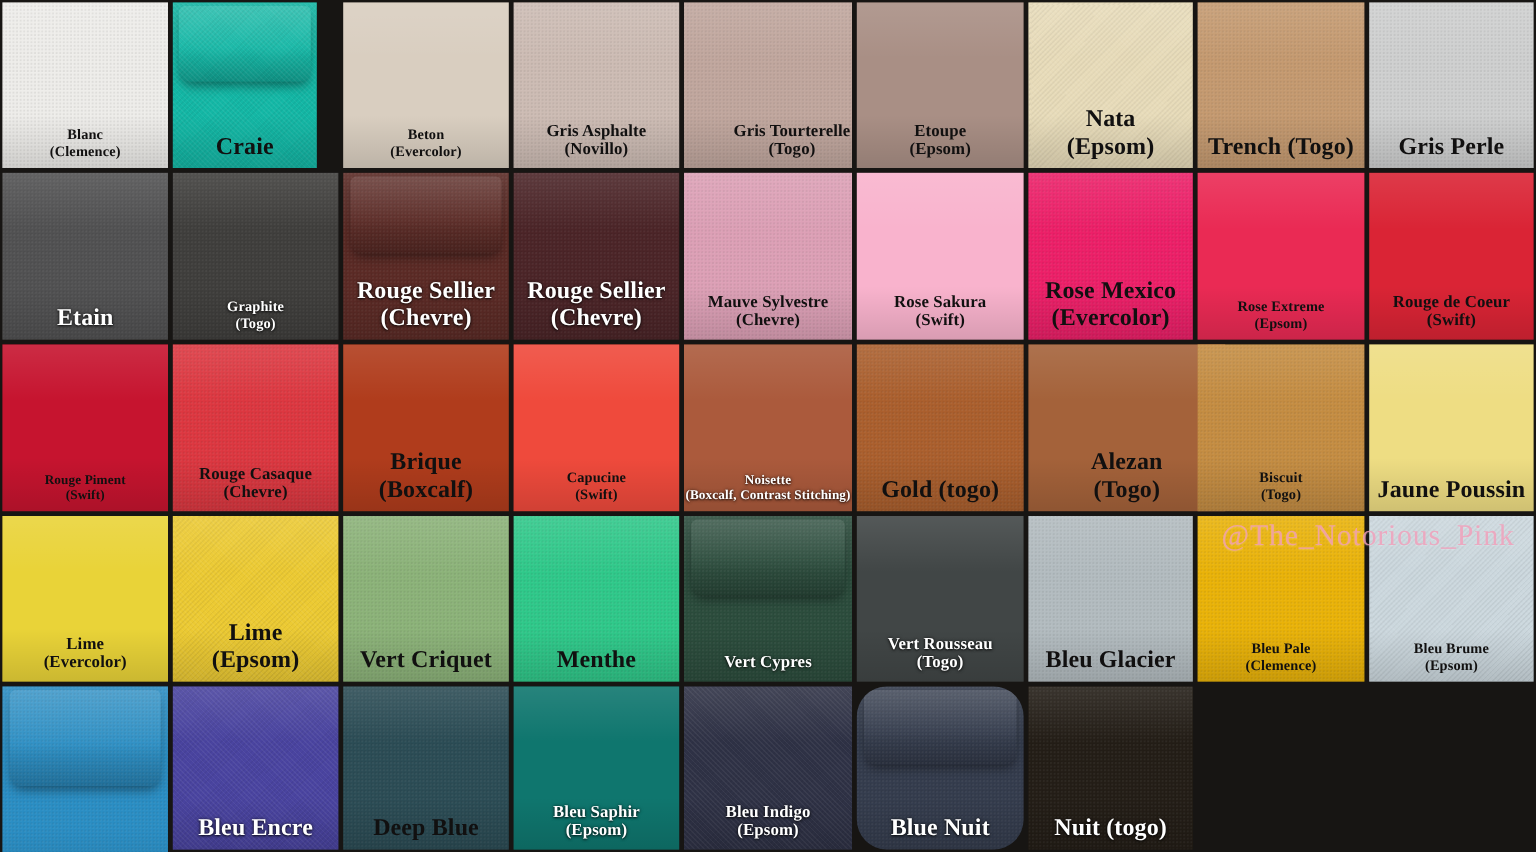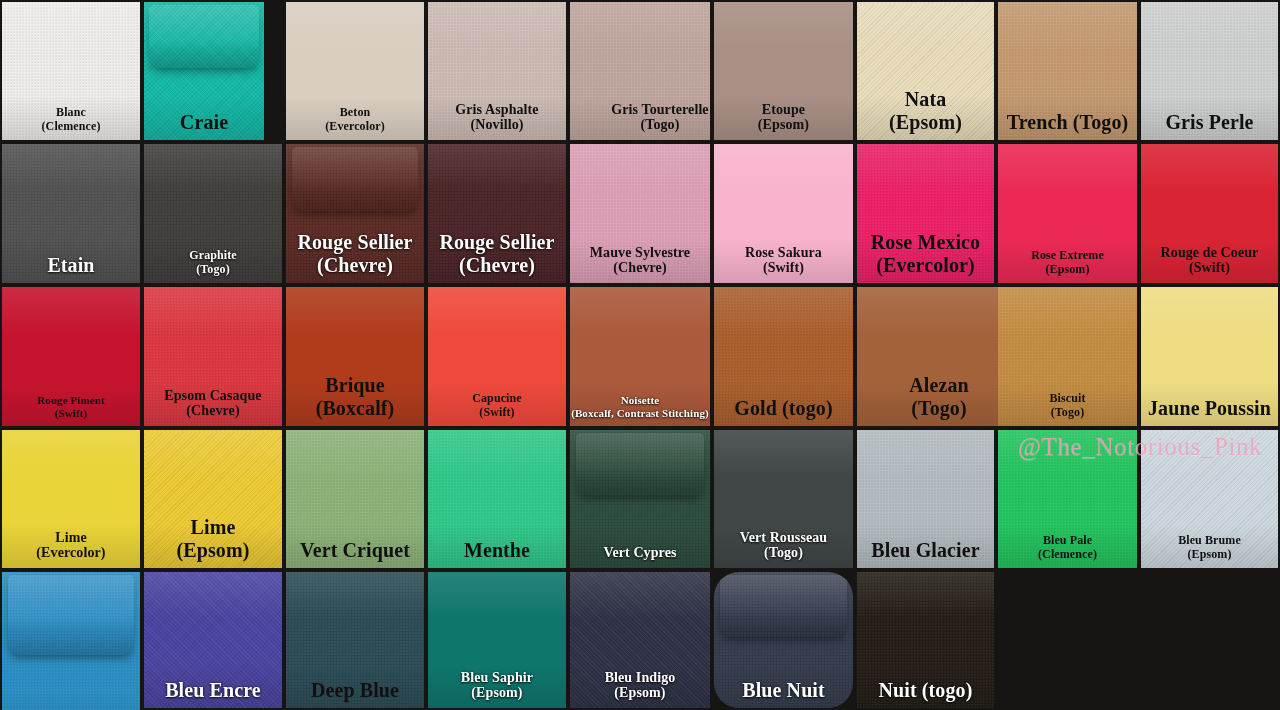--- a/index.html
+++ b/index.html
@@ -215,21 +215,21 @@
       </div>
       <div class="swatch" style="left: 2px; top: 287px; width: 138px; height: 139px; background: rgb(198, 20, 47);">
         <div class="grain smooth"></div>
         <div class="shade"></div>
         <div class="swatch-label lbl-dark sz-xs">Rouge Piment
 (Swift)</div>
       </div>
       <div class="swatch" style="left: 144px; top: 287px; width: 138px; height: 139px; background: rgb(221, 55, 64);">
         <div class="grain fine"></div>
         <div class="shade"></div>
-        <div class="swatch-label lbl-dark sz-md">Epsom Casaque
+        <div class="swatch-label lbl-dark sz-md">Rouge Casaque
 (Chevre)</div>
       </div>
       <div class="swatch" style="left: 286px; top: 287px; width: 138px; height: 139px; background: rgb(176, 60, 28);">
         <div class="grain smooth"></div>
         <div class="shade"></div>
         <div class="swatch-label lbl-dark sz-lg">Brique
 (Boxcalf)</div>
       </div>
       <div class="swatch" style="left: 428px; top: 287px; width: 138px; height: 139px; background: rgb(239, 74, 60);">
         <div class="grain smooth"></div>
@@ -297,21 +297,21 @@
         <div class="grain smooth"></div>
         <div class="shade"></div>
         <div class="swatch-label lbl-light sz-md">Vert Rousseau
 (Togo)</div>
       </div>
       <div class="swatch" style="left: 857px; top: 430px; width: 137px; height: 138px; background: rgb(179, 188, 192);">
         <div class="grain fine"></div>
         <div class="shade"></div>
         <div class="swatch-label lbl-dark sz-xl">Bleu Glacier</div>
       </div>
-      <div class="swatch" style="left: 998px; top: 430px; width: 139px; height: 138px; background: #22c55e;">
+      <div class="swatch" style="left: 998px; top: 430px; width: 139px; height: 138px; background: #eab308;">
         <div class="grain fine"></div>
         <div class="shade"></div>
         <div class="swatch-label lbl-dark sz-sm">Bleu Pale
 (Clemence)</div>
       </div>
       <div class="swatch" style="left: 1141px; top: 430px; width: 137px; height: 138px; background: rgb(204, 216, 222);">
         <div class="grain weave"></div>
         <div class="shade"></div>
         <div class="swatch-label lbl-dark sz-sm">Bleu Brume
 (Epsom)</div>

